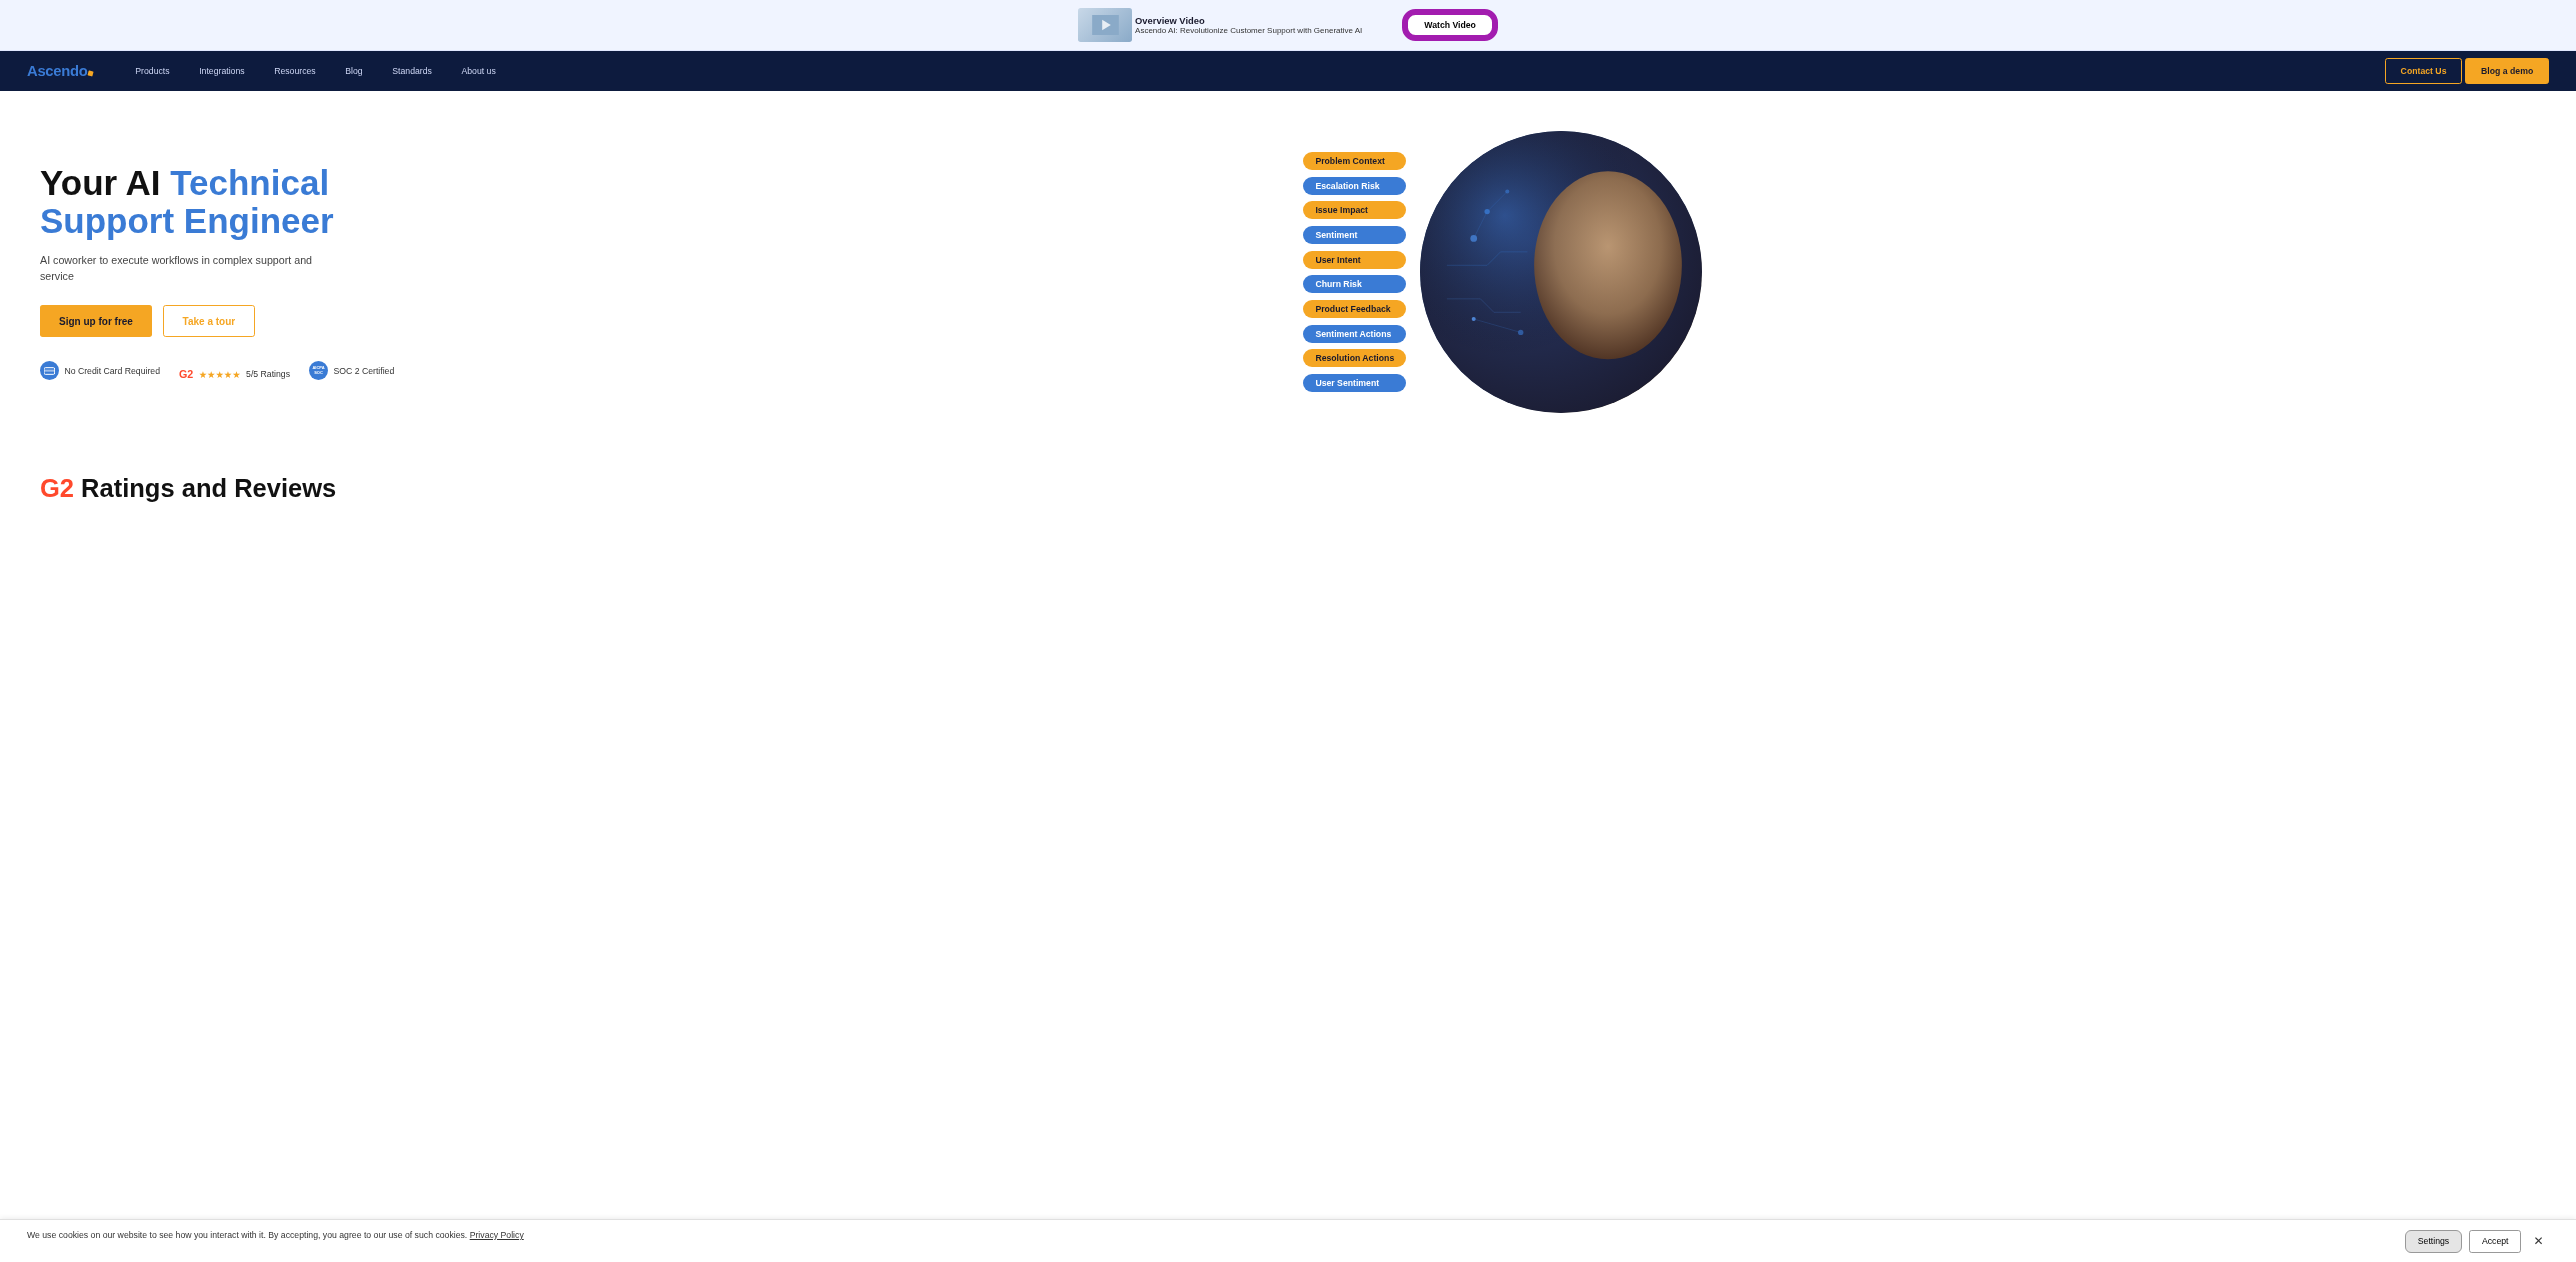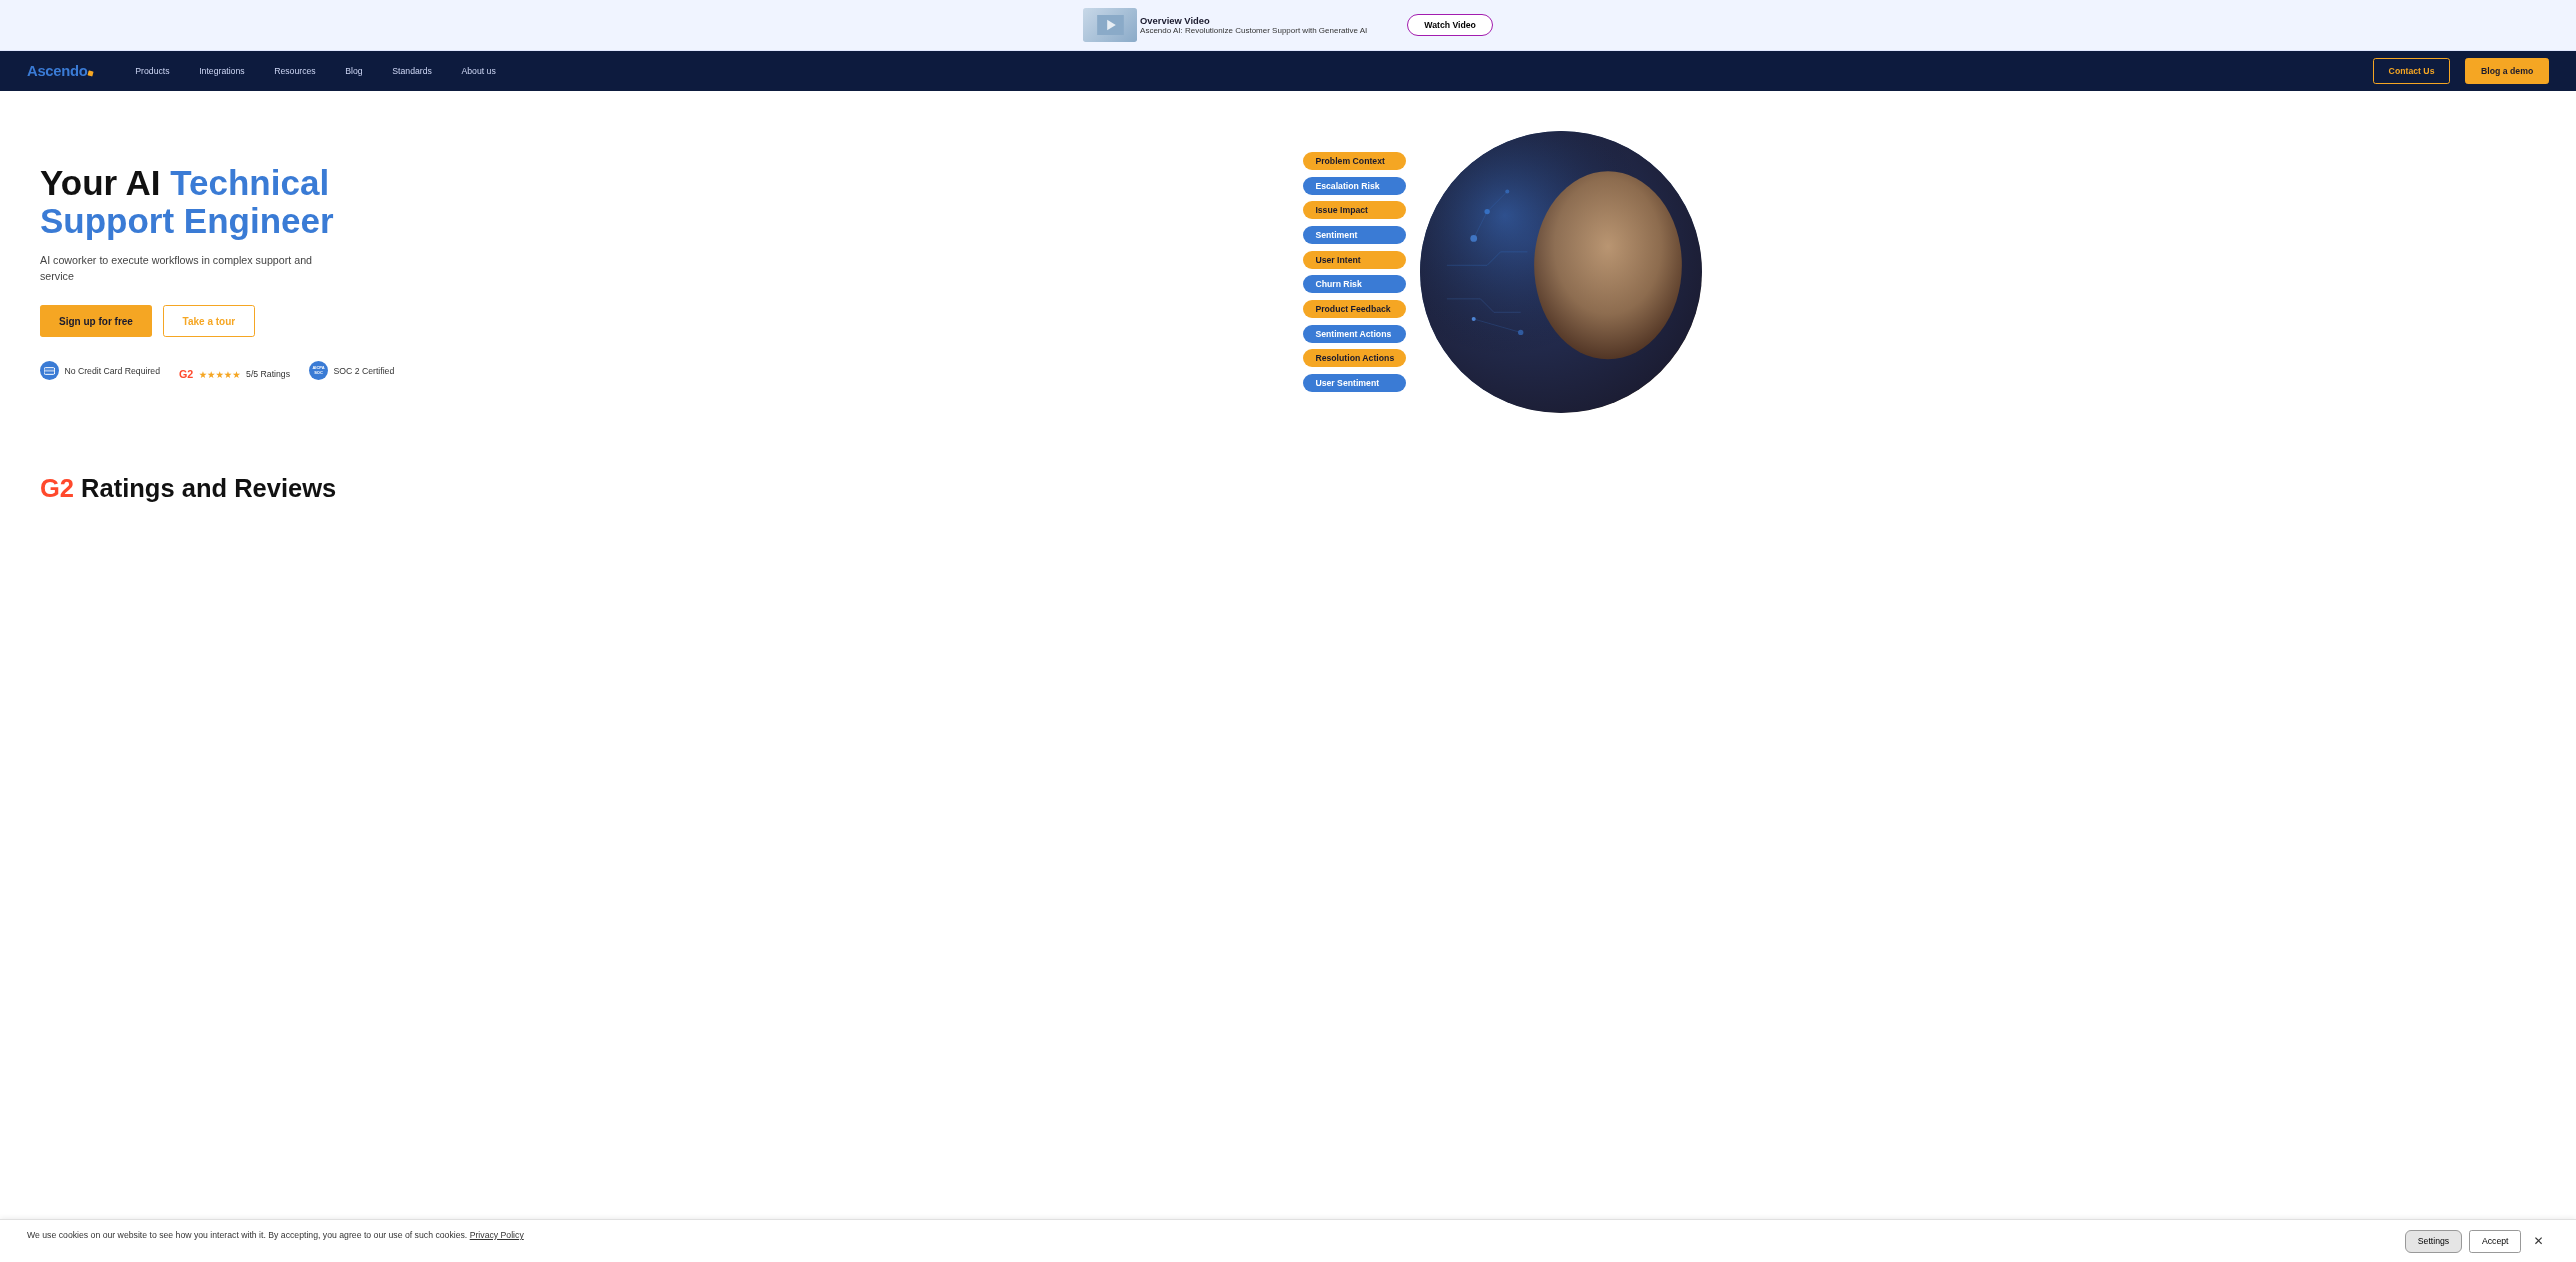--- a/index.html
+++ b/index.html
@@ -28,21 +28,21 @@
       border-radius: 2.7px;
       overflow: hidden;
       display: flex;
       align-items: center;
       justify-content: center;
     }
     .banner-text-block { display: flex; flex-direction: column; }
     .banner-title { font-size: 9.4px; font-weight: 600; color: #1a1a2e; }
     .banner-subtitle { font-size: 8px; color: #333; }
     .watch-video-btn {
-      border: 1px solid #a21caf;
+      border: 6px solid #a21caf;
       background: #fff;
       padding: 5.4px 16px;
       border-radius: 13.4px;
       font-size: 8.7px;
       font-weight: 600;
       cursor: pointer;
       white-space: nowrap;
     }
 
     
@@ -85,21 +85,21 @@
       padding: 0 14.8px;
       cursor: pointer;
       white-space: nowrap;
       height: 47px;
       display: flex;
       align-items: center;
     }
     .nav-actions {
       display: flex;
       align-items: center;
-      gap: 15px;
+      gap: 3px;
       margin-left: auto;
     }
     .btn-contact {
       border: 1px solid #f5a623;
       background: transparent;
       color: #f5a623;
       padding: 6.7px 14.8px;
       border-radius: 2.7px;
       font-size: 8.7px;
       font-weight: 600;

